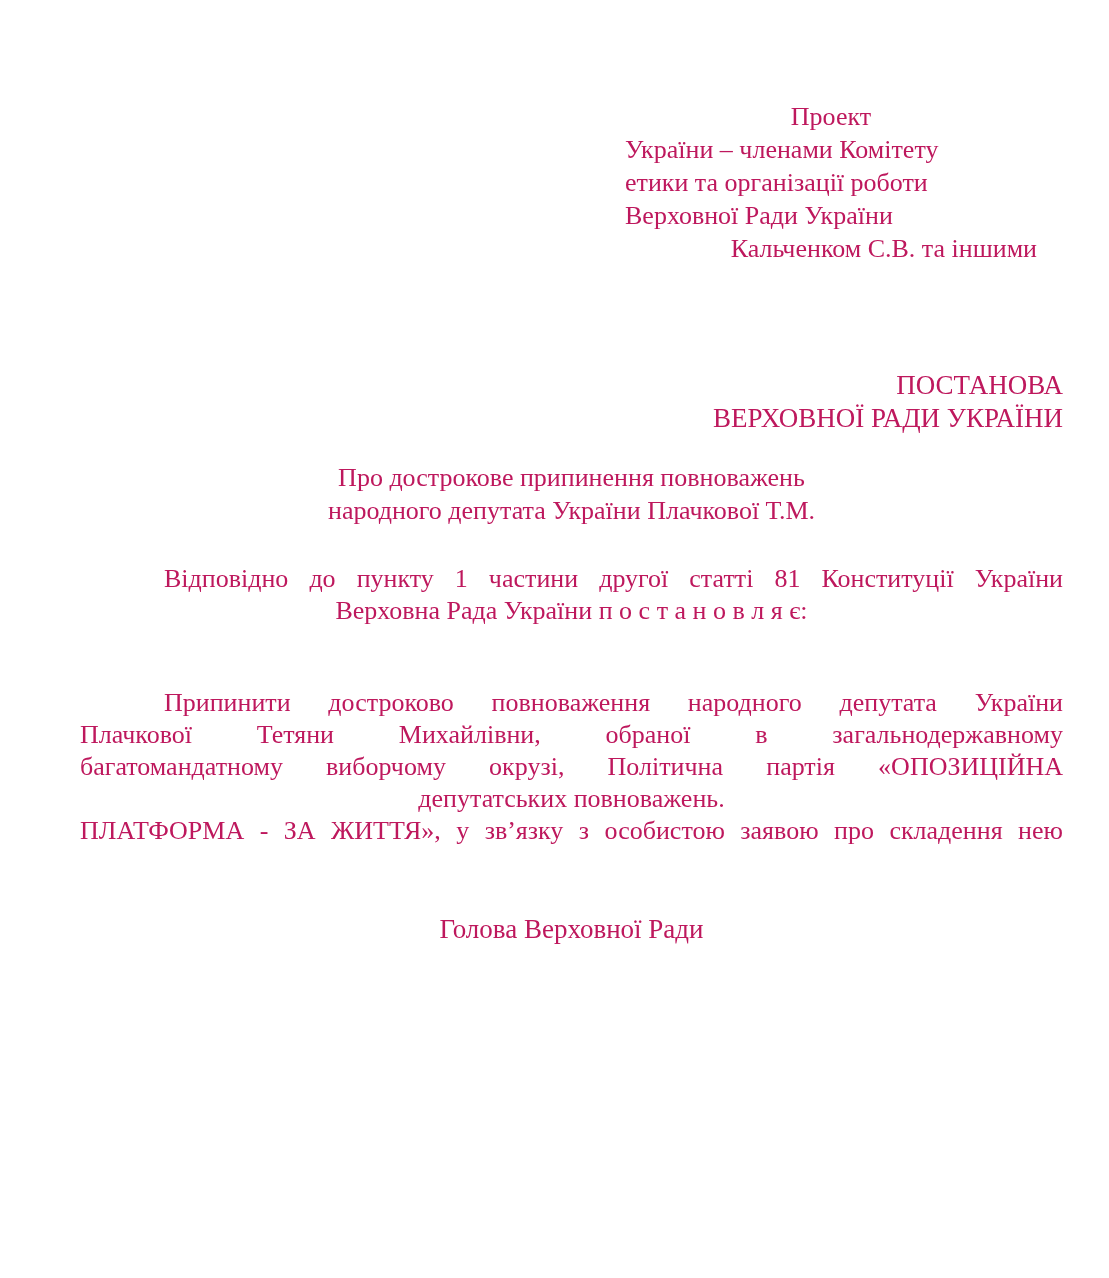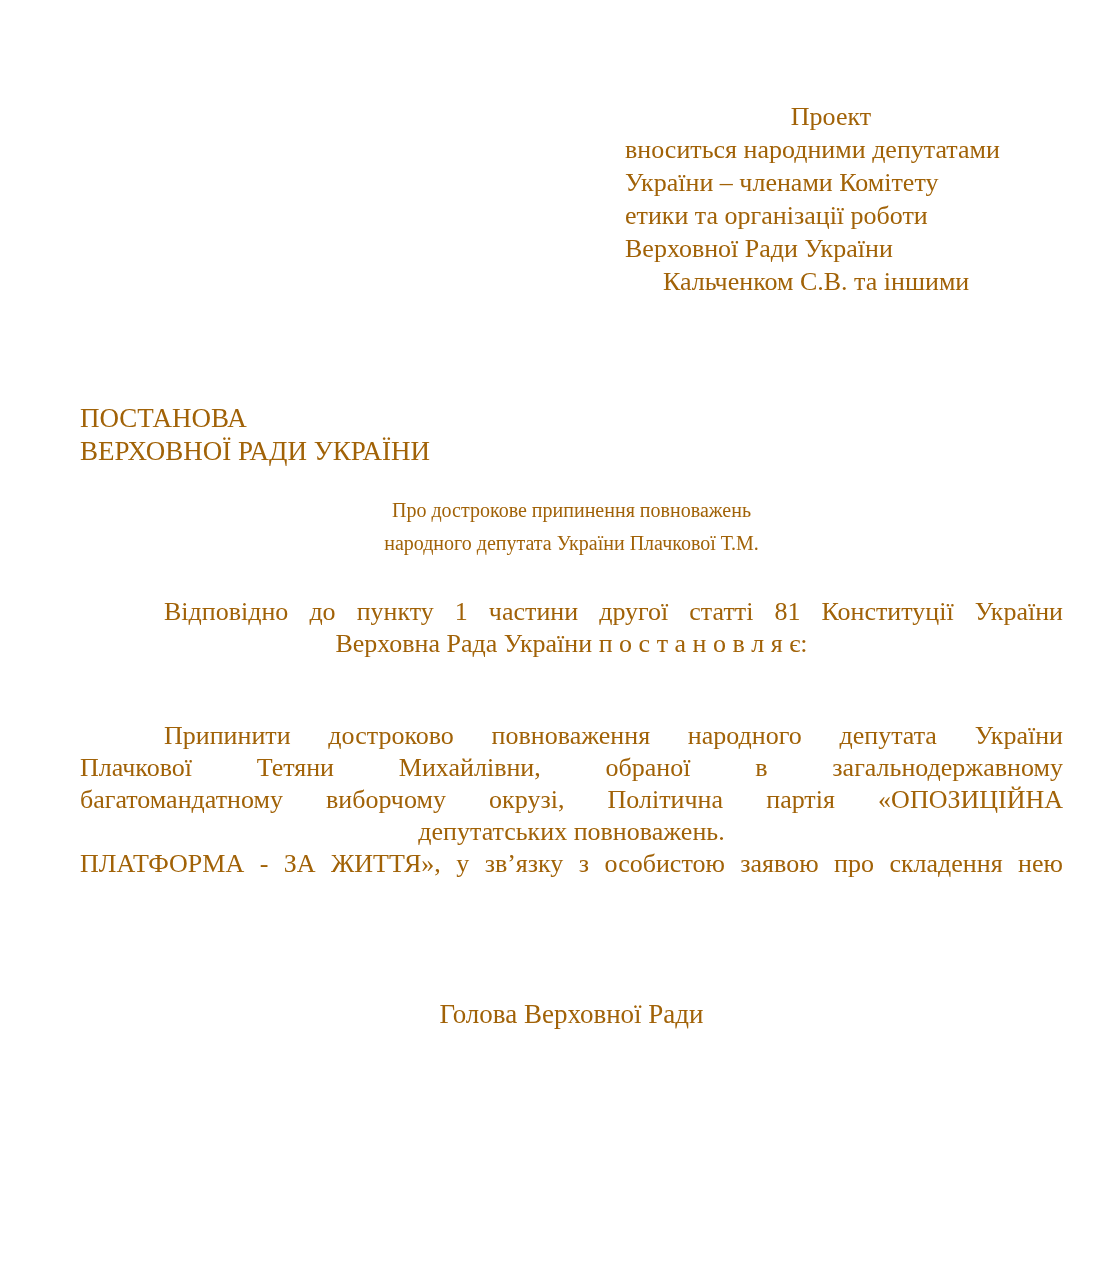--- a/index.html
+++ b/index.html
@@ -2,73 +2,72 @@
 <html><head>
 <meta charset="utf-8">
 <style>
   html, body { margin: 0; padding: 0; background: #ffffff; }
   .page {
     position: relative;
     width: 1109px;
     min-height: 1278px;
     box-sizing: border-box;
     background: #ffffff;
-    color: #a16207;
+    color: #be185d;
     font-family: "Liberation Serif", "DejaVu Serif", serif;
     padding: 100px 46px 29px 80px;
   }
   
   .draft-note {
     width: 412px;
     margin: 0 26px 0 auto;
     font-size: 26px;
     line-height: 33px;
     text-align: left;
   }
   .draft-note .label-line { text-align: center; }
-  .draft-note .authors-line { padding-left: 38px; }
+  .draft-note .authors-line { padding-left: 38px; text-align: right; }
 
   
   .doc-title {
     margin-top: 104px;
-    text-align: left;
+    text-align: right;
     font-size: 27px;
     line-height: 33px;
   }
   
   .subject {
     margin-top: 26px;
     text-align: center;
-    font-size: 20px;
+    font-size: 26px;
     line-height: 33px;
   }
   
   .para { font-size: 26px; line-height: 32px; }
   .para.preamble { margin-top: 36px; }
   .para.operative { margin-top: 60px; }
   .para .line { text-align: center; }
   .para .line.stretch { text-align: justify; text-align-last: justify; font-family: Liberation Serif, serif; }
   .para .line.indent { text-indent: 84px; }
 
   
   .signature {
-    margin-top: 118px;
+    margin-top: 66px;
     text-align: center;
     font-size: 27px;
     line-height: 33px;
   }
 </style>
 </head>
 <body>
 
 <div class="page">
 
   <div class="draft-note">
     <div class="label-line">Проект</div>
-    <div class="note-line">вноситься народними депутатами</div>
     <div class="note-line">України – членами Комітету</div>
     <div class="note-line">етики та організації роботи</div>
     <div class="note-line">Верховної Ради України</div>
     <div class="authors-line">Кальченком С.В. та іншими</div>
   </div>
 
   <div class="doc-title">
     <div>ПОСТАНОВА</div>
     <div>ВЕРХОВНОЇ РАДИ УКРАЇНИ</div>
   </div>

